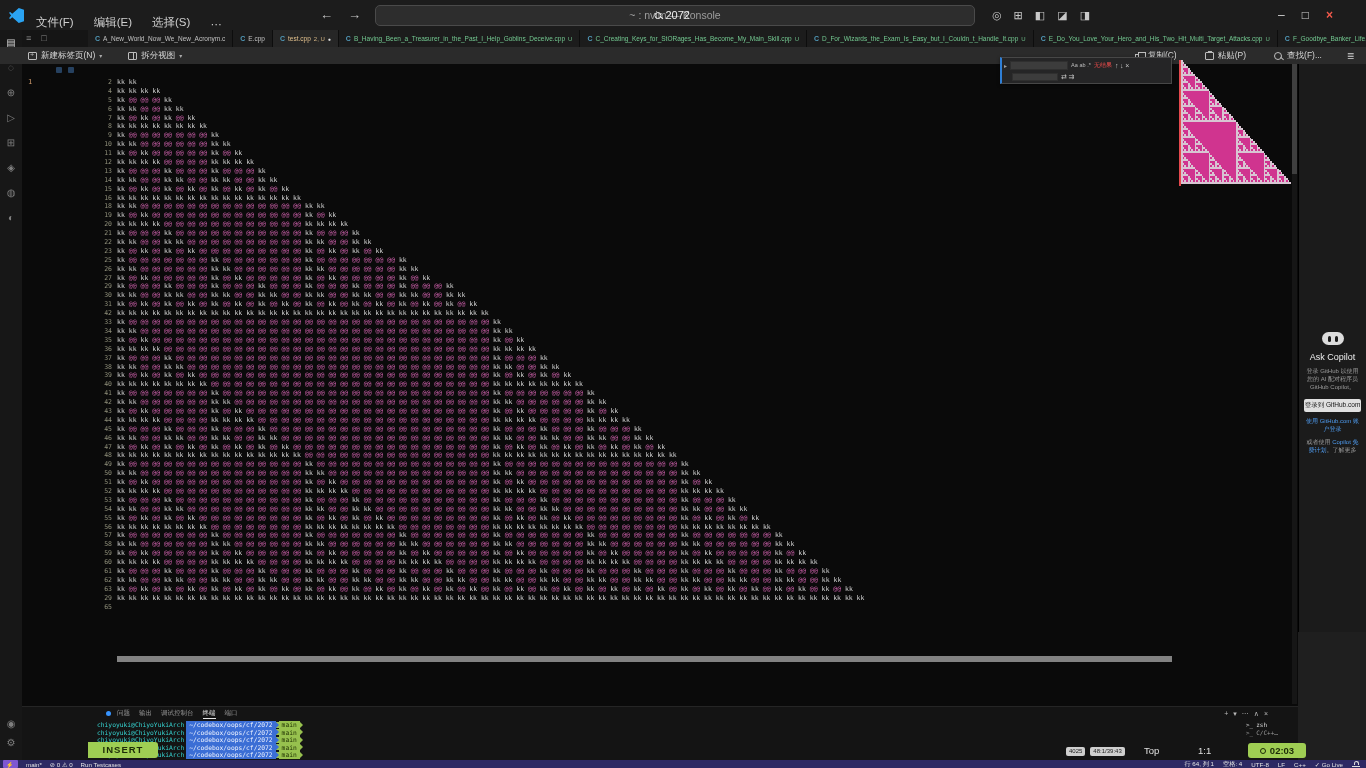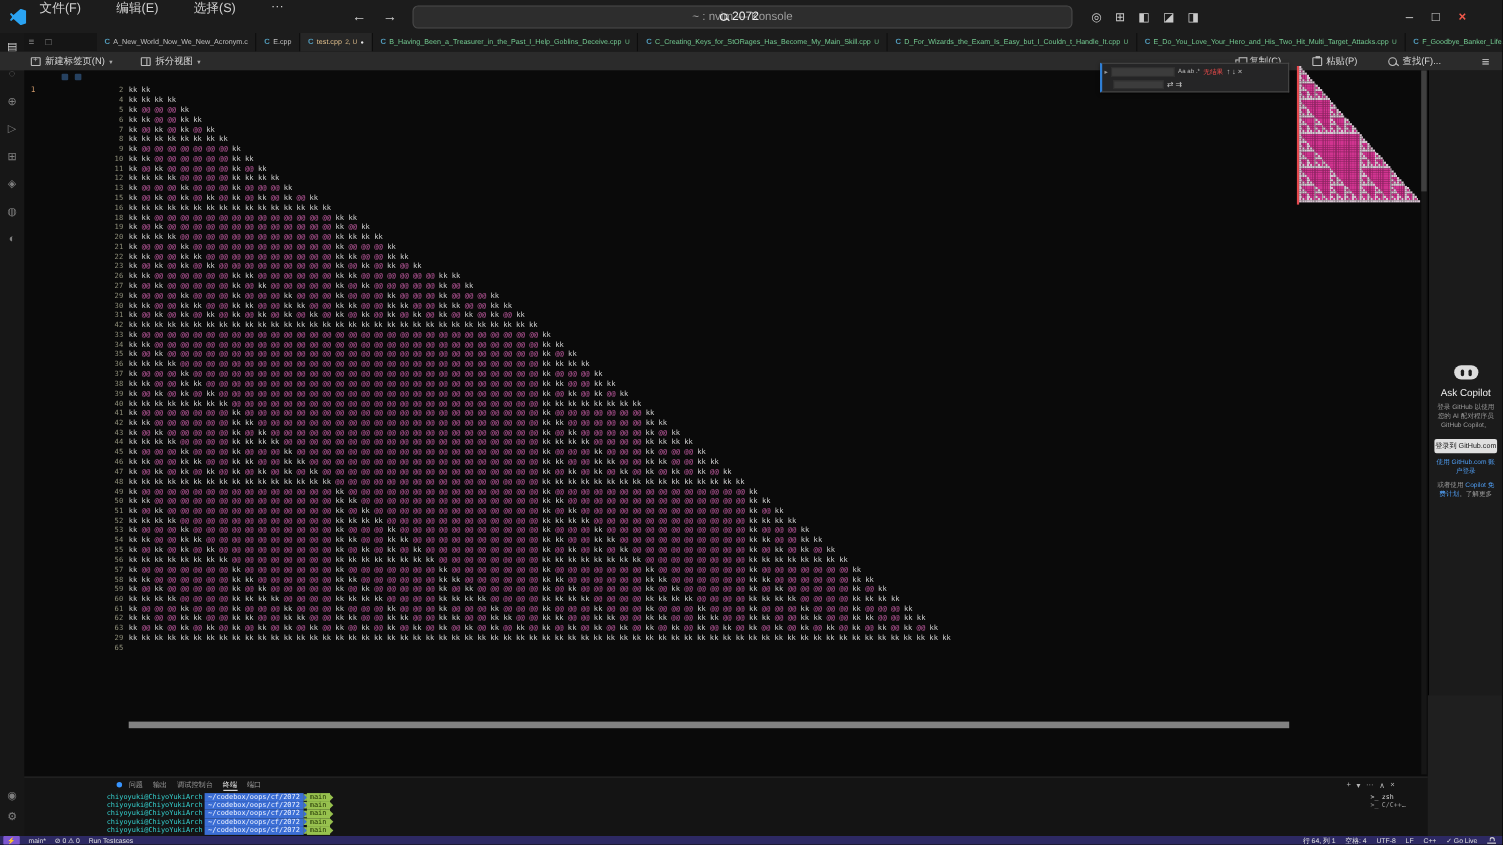--- a/index.html
+++ b/index.html
@@ -4,21 +4,21 @@
 <style>
   *{margin:0;padding:0;box-sizing:border-box}
   html,body{background:#000}
   .screen{position:relative;width:1366px;height:768px;overflow:hidden;background:#1f1f1f;
     font-family:"Liberation Sans",sans-serif;color:#d4d4d4}
 
   
   .titlebar{position:absolute;left:0;top:0;width:1366px;height:30px;background:#1c1c1c}
   .vscode-logo{position:absolute;left:9px;top:8px;width:15px;height:15px;background:#2aa3f2;
     clip-path:polygon(65% 0,100% 12%,100% 88%,65% 100%,22% 62%,8% 74%,0 68%,14% 50%,0 32%,8% 26%,22% 38%)}
-  .menus{position:absolute;left:36px;top:0;height:30px;display:flex;align-items:flex-start;gap:32px}
+  .menus{position:absolute;left:36px;top:0;height:30px;display:flex;align-items:flex-end;gap:20px}
   .menu-item{font-size:11.5px;color:#d0d0d0;white-space:nowrap;cursor:default}
   .nav-arrow{position:absolute;top:7px;font-size:13px;color:#c8c8c8}
   .nav-arrow.back{left:320px}.nav-arrow.fwd{left:348px}
   .cmd-center{position:absolute;left:375px;top:5px;width:600px;height:21px;background:#2d2d2d;
     border:1px solid #4a4a4a;border-radius:5px}
   .cc-title{position:absolute;left:0;right:0;top:3px;text-align:center;font-size:10.5px;color:#9d9d9d}
   .cc-chip{position:absolute;left:50%;top:3px;transform:translateX(-58%);display:flex;align-items:center;
     gap:4px;font-size:11px;color:#efefef;font-weight:normal}
   .mag{display:inline-block;width:7px;height:7px;border:1.4px solid currentColor;border-radius:50%;position:relative}
   .mag::after{content:"";position:absolute;width:4px;height:1.4px;background:currentColor;
@@ -47,21 +47,21 @@
   .tab.active{background:#262626}
   .cpp-ic{color:#519aba;font-size:7px;font-weight:bold}
   .tab-label{white-space:nowrap}
   .tab-badge{font-size:6px;opacity:.9}
   .tab-dot{color:#e8e8e8;font-size:5px}
 
   
   .ktoolbar{position:absolute;left:0;top:47px;width:1366px;height:17px;background:#2b2b2b;
     display:flex;align-items:center}
   .ktb-left{display:flex;gap:26px;margin-left:28px}
-  .ktb-right{position:absolute;right:56px;display:flex;gap:28px}
+  .ktb-right{position:absolute;right:44px;display:flex;gap:28px}
   .ktb-btn{display:flex;align-items:center;gap:4px;font-size:8.5px;color:#d6d6d6;white-space:nowrap}
   .caret{font-size:6px;color:#aaa}
   .kmenu{position:absolute;right:12px;font-size:12px;color:#d6d6d6}
   .kico{display:inline-block;position:relative;width:9px;height:8px;border:1px solid #bdbdbd;border-radius:1px}
   .ki-new-tab::after{content:"+";position:absolute;left:1px;top:-2px;font-size:7px;color:#bdbdbd;line-height:8px}
   .ki-split-view::after{content:"";position:absolute;left:4px;top:0;width:1px;height:6px;background:#bdbdbd}
   .ki-copy{border:none}
   .ki-copy::before{content:"";position:absolute;left:0;top:2px;width:6px;height:6px;border:1px solid #bdbdbd}
   .ki-copy::after{content:"";position:absolute;left:3px;top:0;width:6px;height:6px;border:1px solid #bdbdbd;background:#2b2b2b}
   .ki-paste::after{content:"";position:absolute;left:2px;top:-2px;width:4px;height:2px;background:#bdbdbd}
@@ -288,28 +288,30 @@
       <div class="eline"><span class="ln">4</span><span class="code">kk kk kk kk</span></div>
       <div class="eline"><span class="ln">5</span><span class="code">kk <b>@@</b> <b>@@</b> <b>@@</b> kk</span></div>
       <div class="eline"><span class="ln">6</span><span class="code">kk kk <b>@@</b> <b>@@</b> kk kk</span></div>
       <div class="eline"><span class="ln">7</span><span class="code">kk <b>@@</b> kk <b>@@</b> kk <b>@@</b> kk</span></div>
       <div class="eline"><span class="ln">8</span><span class="code">kk kk kk kk kk kk kk kk</span></div>
       <div class="eline"><span class="ln">9</span><span class="code">kk <b>@@</b> <b>@@</b> <b>@@</b> <b>@@</b> <b>@@</b> <b>@@</b> <b>@@</b> kk</span></div>
       <div class="eline"><span class="ln">10</span><span class="code">kk kk <b>@@</b> <b>@@</b> <b>@@</b> <b>@@</b> <b>@@</b> <b>@@</b> kk kk</span></div>
       <div class="eline"><span class="ln">11</span><span class="code">kk <b>@@</b> kk <b>@@</b> <b>@@</b> <b>@@</b> <b>@@</b> <b>@@</b> kk <b>@@</b> kk</span></div>
       <div class="eline"><span class="ln">12</span><span class="code">kk kk kk kk <b>@@</b> <b>@@</b> <b>@@</b> <b>@@</b> kk kk kk kk</span></div>
       <div class="eline"><span class="ln">13</span><span class="code">kk <b>@@</b> <b>@@</b> <b>@@</b> kk <b>@@</b> <b>@@</b> <b>@@</b> kk <b>@@</b> <b>@@</b> <b>@@</b> kk</span></div>
+      <div class="eline"><span class="ln">14</span><span class="code">kk kk <b>@@</b> <b>@@</b> kk kk <b>@@</b> <b>@@</b> kk kk <b>@@</b> <b>@@</b> kk kk</span></div>
       <div class="eline"><span class="ln">15</span><span class="code">kk <b>@@</b> kk <b>@@</b> kk <b>@@</b> kk <b>@@</b> kk <b>@@</b> kk <b>@@</b> kk <b>@@</b> kk</span></div>
       <div class="eline"><span class="ln">16</span><span class="code">kk kk kk kk kk kk kk kk kk kk kk kk kk kk kk kk</span></div>
       <div class="eline"><span class="ln">18</span><span class="code">kk kk <b>@@</b> <b>@@</b> <b>@@</b> <b>@@</b> <b>@@</b> <b>@@</b> <b>@@</b> <b>@@</b> <b>@@</b> <b>@@</b> <b>@@</b> <b>@@</b> <b>@@</b> <b>@@</b> kk kk</span></div>
       <div class="eline"><span class="ln">19</span><span class="code">kk <b>@@</b> kk <b>@@</b> <b>@@</b> <b>@@</b> <b>@@</b> <b>@@</b> <b>@@</b> <b>@@</b> <b>@@</b> <b>@@</b> <b>@@</b> <b>@@</b> <b>@@</b> <b>@@</b> kk <b>@@</b> kk</span></div>
       <div class="eline"><span class="ln">20</span><span class="code">kk kk kk kk <b>@@</b> <b>@@</b> <b>@@</b> <b>@@</b> <b>@@</b> <b>@@</b> <b>@@</b> <b>@@</b> <b>@@</b> <b>@@</b> <b>@@</b> <b>@@</b> kk kk kk kk</span></div>
       <div class="eline"><span class="ln">21</span><span class="code">kk <b>@@</b> <b>@@</b> <b>@@</b> kk <b>@@</b> <b>@@</b> <b>@@</b> <b>@@</b> <b>@@</b> <b>@@</b> <b>@@</b> <b>@@</b> <b>@@</b> <b>@@</b> <b>@@</b> kk <b>@@</b> <b>@@</b> <b>@@</b> kk</span></div>
       <div class="eline"><span class="ln">22</span><span class="code">kk kk <b>@@</b> <b>@@</b> kk kk <b>@@</b> <b>@@</b> <b>@@</b> <b>@@</b> <b>@@</b> <b>@@</b> <b>@@</b> <b>@@</b> <b>@@</b> <b>@@</b> kk kk <b>@@</b> <b>@@</b> kk kk</span></div>
       <div class="eline"><span class="ln">23</span><span class="code">kk <b>@@</b> kk <b>@@</b> kk <b>@@</b> kk <b>@@</b> <b>@@</b> <b>@@</b> <b>@@</b> <b>@@</b> <b>@@</b> <b>@@</b> <b>@@</b> <b>@@</b> kk <b>@@</b> kk <b>@@</b> kk <b>@@</b> kk</span></div>
+      <div class="eline"><span class="ln">25</span><span class="code">kk <b>@@</b> <b>@@</b> <b>@@</b> <b>@@</b> <b>@@</b> <b>@@</b> <b>@@</b> kk <b>@@</b> <b>@@</b> <b>@@</b> <b>@@</b> <b>@@</b> <b>@@</b> <b>@@</b> kk <b>@@</b> <b>@@</b> <b>@@</b> <b>@@</b> <b>@@</b> <b>@@</b> <b>@@</b> kk</span></div>
       <div class="eline"><span class="ln">26</span><span class="code">kk kk <b>@@</b> <b>@@</b> <b>@@</b> <b>@@</b> <b>@@</b> <b>@@</b> kk kk <b>@@</b> <b>@@</b> <b>@@</b> <b>@@</b> <b>@@</b> <b>@@</b> kk kk <b>@@</b> <b>@@</b> <b>@@</b> <b>@@</b> <b>@@</b> <b>@@</b> kk kk</span></div>
       <div class="eline"><span class="ln">27</span><span class="code">kk <b>@@</b> kk <b>@@</b> <b>@@</b> <b>@@</b> <b>@@</b> <b>@@</b> kk <b>@@</b> kk <b>@@</b> <b>@@</b> <b>@@</b> <b>@@</b> <b>@@</b> kk <b>@@</b> kk <b>@@</b> <b>@@</b> <b>@@</b> <b>@@</b> <b>@@</b> kk <b>@@</b> kk</span></div>
       <div class="eline"><span class="ln">29</span><span class="code">kk <b>@@</b> <b>@@</b> <b>@@</b> kk <b>@@</b> <b>@@</b> <b>@@</b> kk <b>@@</b> <b>@@</b> <b>@@</b> kk <b>@@</b> <b>@@</b> <b>@@</b> kk <b>@@</b> <b>@@</b> <b>@@</b> kk <b>@@</b> <b>@@</b> <b>@@</b> kk <b>@@</b> <b>@@</b> <b>@@</b> kk</span></div>
       <div class="eline"><span class="ln">30</span><span class="code">kk kk <b>@@</b> <b>@@</b> kk kk <b>@@</b> <b>@@</b> kk kk <b>@@</b> <b>@@</b> kk kk <b>@@</b> <b>@@</b> kk kk <b>@@</b> <b>@@</b> kk kk <b>@@</b> <b>@@</b> kk kk <b>@@</b> <b>@@</b> kk kk</span></div>
       <div class="eline"><span class="ln">31</span><span class="code">kk <b>@@</b> kk <b>@@</b> kk <b>@@</b> kk <b>@@</b> kk <b>@@</b> kk <b>@@</b> kk <b>@@</b> kk <b>@@</b> kk <b>@@</b> kk <b>@@</b> kk <b>@@</b> kk <b>@@</b> kk <b>@@</b> kk <b>@@</b> kk <b>@@</b> kk</span></div>
       <div class="eline"><span class="ln">42</span><span class="code">kk kk kk kk kk kk kk kk kk kk kk kk kk kk kk kk kk kk kk kk kk kk kk kk kk kk kk kk kk kk kk kk</span></div>
       <div class="eline"><span class="ln">33</span><span class="code">kk <b>@@</b> <b>@@</b> <b>@@</b> <b>@@</b> <b>@@</b> <b>@@</b> <b>@@</b> <b>@@</b> <b>@@</b> <b>@@</b> <b>@@</b> <b>@@</b> <b>@@</b> <b>@@</b> <b>@@</b> <b>@@</b> <b>@@</b> <b>@@</b> <b>@@</b> <b>@@</b> <b>@@</b> <b>@@</b> <b>@@</b> <b>@@</b> <b>@@</b> <b>@@</b> <b>@@</b> <b>@@</b> <b>@@</b> <b>@@</b> <b>@@</b> kk</span></div>
       <div class="eline"><span class="ln">34</span><span class="code">kk kk <b>@@</b> <b>@@</b> <b>@@</b> <b>@@</b> <b>@@</b> <b>@@</b> <b>@@</b> <b>@@</b> <b>@@</b> <b>@@</b> <b>@@</b> <b>@@</b> <b>@@</b> <b>@@</b> <b>@@</b> <b>@@</b> <b>@@</b> <b>@@</b> <b>@@</b> <b>@@</b> <b>@@</b> <b>@@</b> <b>@@</b> <b>@@</b> <b>@@</b> <b>@@</b> <b>@@</b> <b>@@</b> <b>@@</b> <b>@@</b> kk kk</span></div>
       <div class="eline"><span class="ln">35</span><span class="code">kk <b>@@</b> kk <b>@@</b> <b>@@</b> <b>@@</b> <b>@@</b> <b>@@</b> <b>@@</b> <b>@@</b> <b>@@</b> <b>@@</b> <b>@@</b> <b>@@</b> <b>@@</b> <b>@@</b> <b>@@</b> <b>@@</b> <b>@@</b> <b>@@</b> <b>@@</b> <b>@@</b> <b>@@</b> <b>@@</b> <b>@@</b> <b>@@</b> <b>@@</b> <b>@@</b> <b>@@</b> <b>@@</b> <b>@@</b> <b>@@</b> kk <b>@@</b> kk</span></div>
       <div class="eline"><span class="ln">36</span><span class="code">kk kk kk kk <b>@@</b> <b>@@</b> <b>@@</b> <b>@@</b> <b>@@</b> <b>@@</b> <b>@@</b> <b>@@</b> <b>@@</b> <b>@@</b> <b>@@</b> <b>@@</b> <b>@@</b> <b>@@</b> <b>@@</b> <b>@@</b> <b>@@</b> <b>@@</b> <b>@@</b> <b>@@</b> <b>@@</b> <b>@@</b> <b>@@</b> <b>@@</b> <b>@@</b> <b>@@</b> <b>@@</b> <b>@@</b> kk kk kk kk</span></div>
@@ -504,20 +506,33 @@
           <span>&gt;_</span>
           <span>zsh</span>
         </div>
         <div class="term-row dim">
           <span>&gt;_</span>
           <span>C/C++…</span>
         </div>
       </div>
   </section>
 
+  <div class="vsl">
+    <span class="vsl-mode">INSERT</span>
+    <span class="vsl-chips" id="vsl-chips">
+        <span class="chip">4025</span>
+        <span class="chip">48:1/39:43</span>
+      </span>
+    <span class="vsl-top">Top</span>
+    <span class="vsl-pos">1:1</span>
+    <span class="vsl-clock">
+        <i class="cdot"></i>
+        <span>02:03</span>
+      </span>
+  </div>
 
   <footer class="statusbar">
     <div class="sb-left" id="sb-left">
         <span class="sb-remote">⚡</span>
         <span class="sb-item">main*</span>
         <span class="sb-item">⊘ 0  ⚠ 0</span>
         <span class="sb-item">Run Testcases</span>
       </div>
     <div class="sb-right" id="sb-right">
         <span class="sb-item">行 64, 列 1</span>

